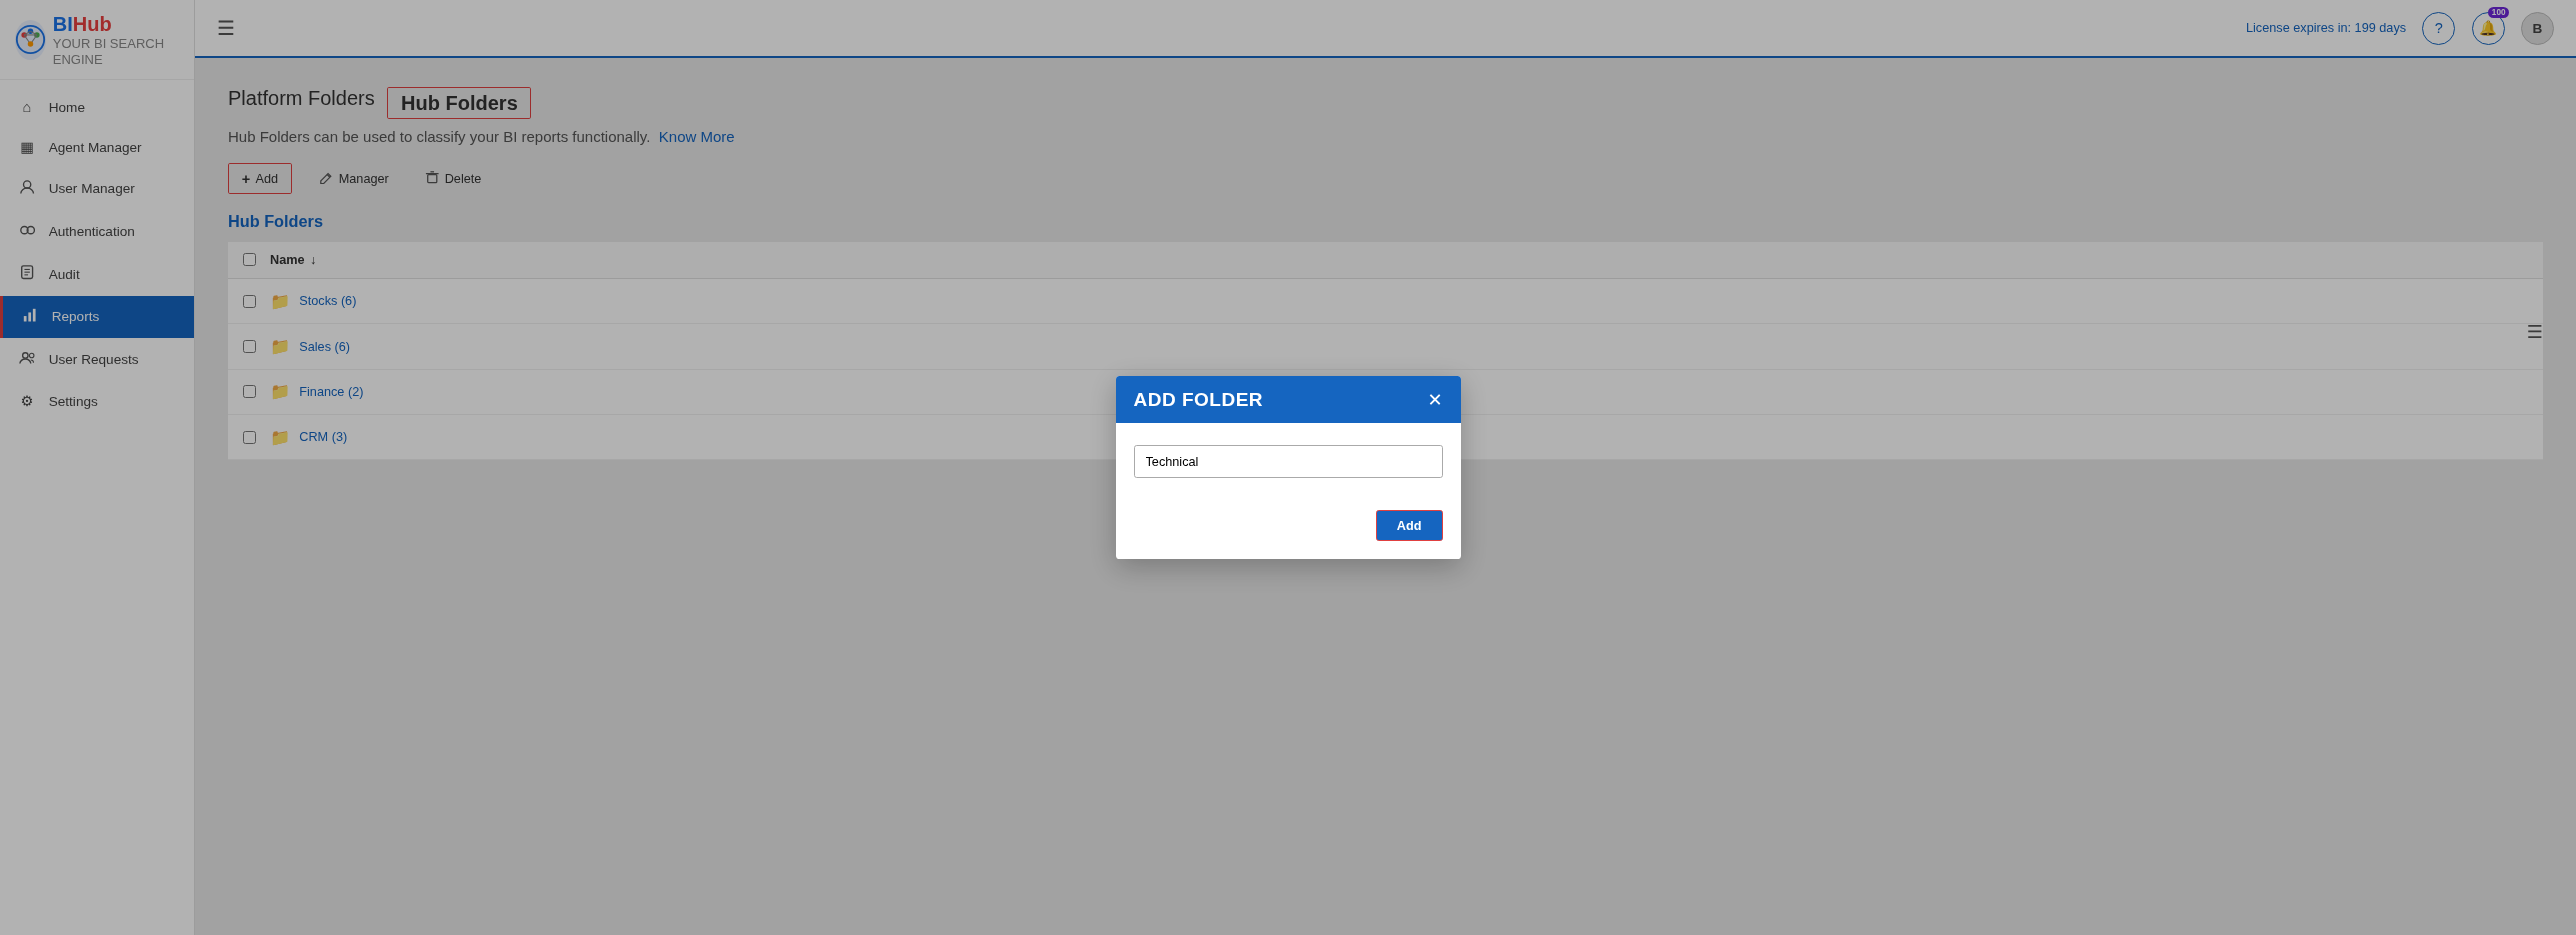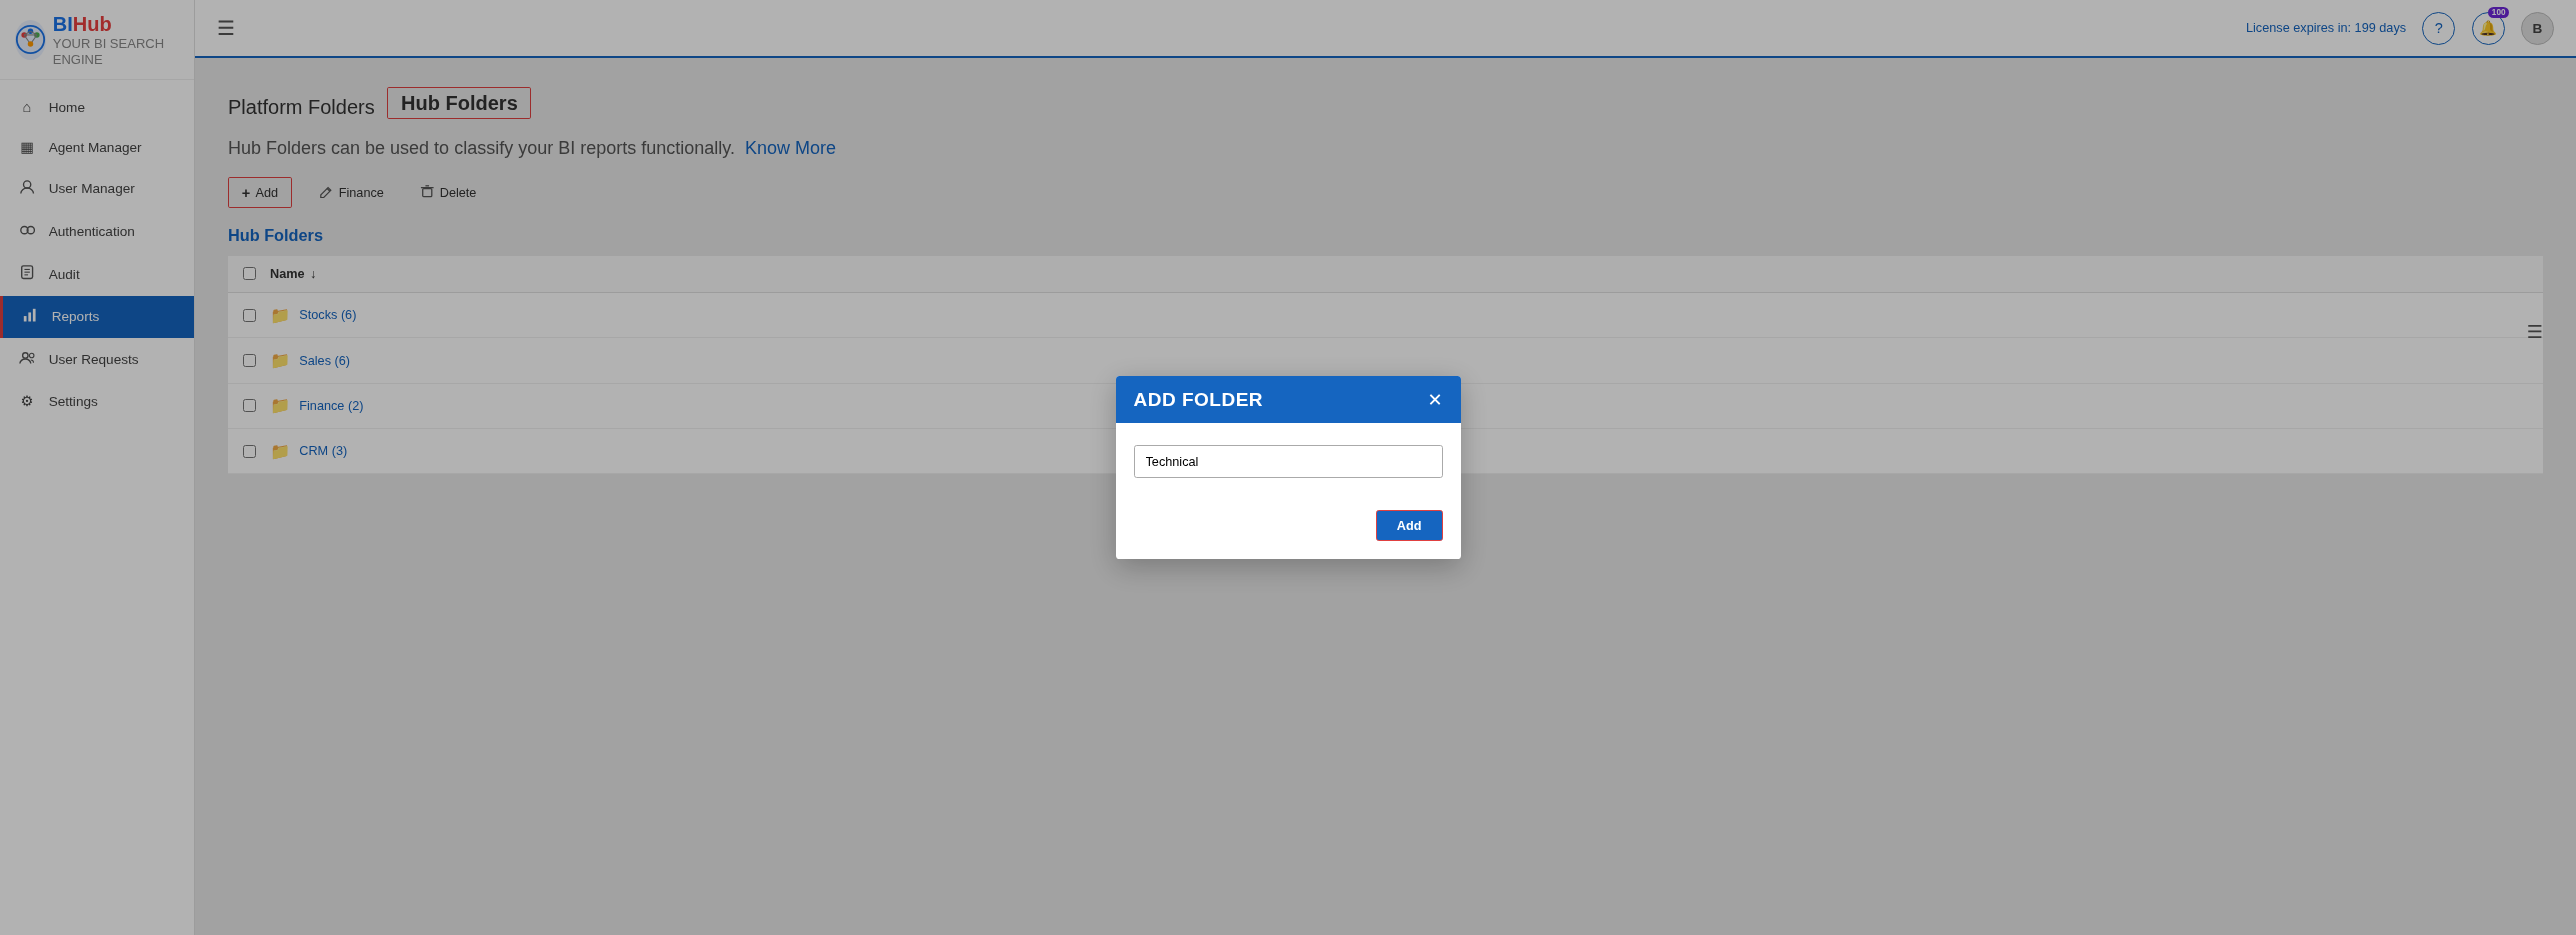--- a/index.html
+++ b/index.html
@@ -108,31 +108,31 @@
     }
 
     
     .content {
       flex: 1;
       background: #e8e8e8;
       padding: 29px 33px;
       overflow-y: auto;
       position: relative;
     }
-    .page-header { display: flex; align-items: flex-end; gap: 12.7px; margin-bottom: 19px; }
+    .page-header { display: flex; align-items: flex-start; gap: 12.7px; margin-bottom: 9px; }
     .page-title-plain { font-size: 20px; color: #333; font-weight: 400; }
     .page-title-tab {
       font-size: 20px;
       color: #333;
       font-weight: 600;
       border: 1.8px solid #e04040;
       padding: 3.6px 12.7px;
       border-radius: 1.8px;
     }
-    .page-desc { font-size: 18px; color: #555; margin-bottom: 18px; }
+    .page-desc { font-size: 15px; color: #555; margin-bottom: 18px; }
     .page-desc a { color: #1565c0; text-decoration: none; }
 
     
     .toolbar { display: flex; align-items: center; gap: 18px; margin-bottom: 18px; }
     .toolbar-btn {
       display: flex; align-items: center; gap: 5.4px;
       background: none; border: 1.8px solid #e04040;
       padding: 6.4px 12.7px;
       cursor: pointer;
       font-size: 12.7px;
@@ -379,21 +379,21 @@
         <span style="font-size:14.5px;font-weight:bold;">+</span>
         <span>Add</span>
       </button>
       <button class="toolbar-btn-plain">
         <span>
           <svg width="14.5" height="14.5" viewBox="0 0 16 16" fill="none">
             <path d="M2 12L10 4l3 3-8 8H2v-3z" stroke="#555" stroke-width="1.4"></path>
             <line x1="9" y1="5" x2="12" y2="8" stroke="#555" stroke-width="1.4"></line>
           </svg>
         </span>
-        <span>Finance</span>
+        <span>Manager</span>
       </button>
       <button class="toolbar-btn-plain">
         <span>
           <svg width="14.5" height="14.5" viewBox="0 0 16 16" fill="none">
             <rect x="3" y="5" width="10" height="9" rx="1" stroke="#555" stroke-width="1.4"></rect>
             <line x1="1" y1="4" x2="15" y2="4" stroke="#555" stroke-width="1.4"></line>
             <line x1="6" y1="2" x2="10" y2="2" stroke="#555" stroke-width="1.4"></line>
           </svg>
         </span>
         <span>Delete</span>

